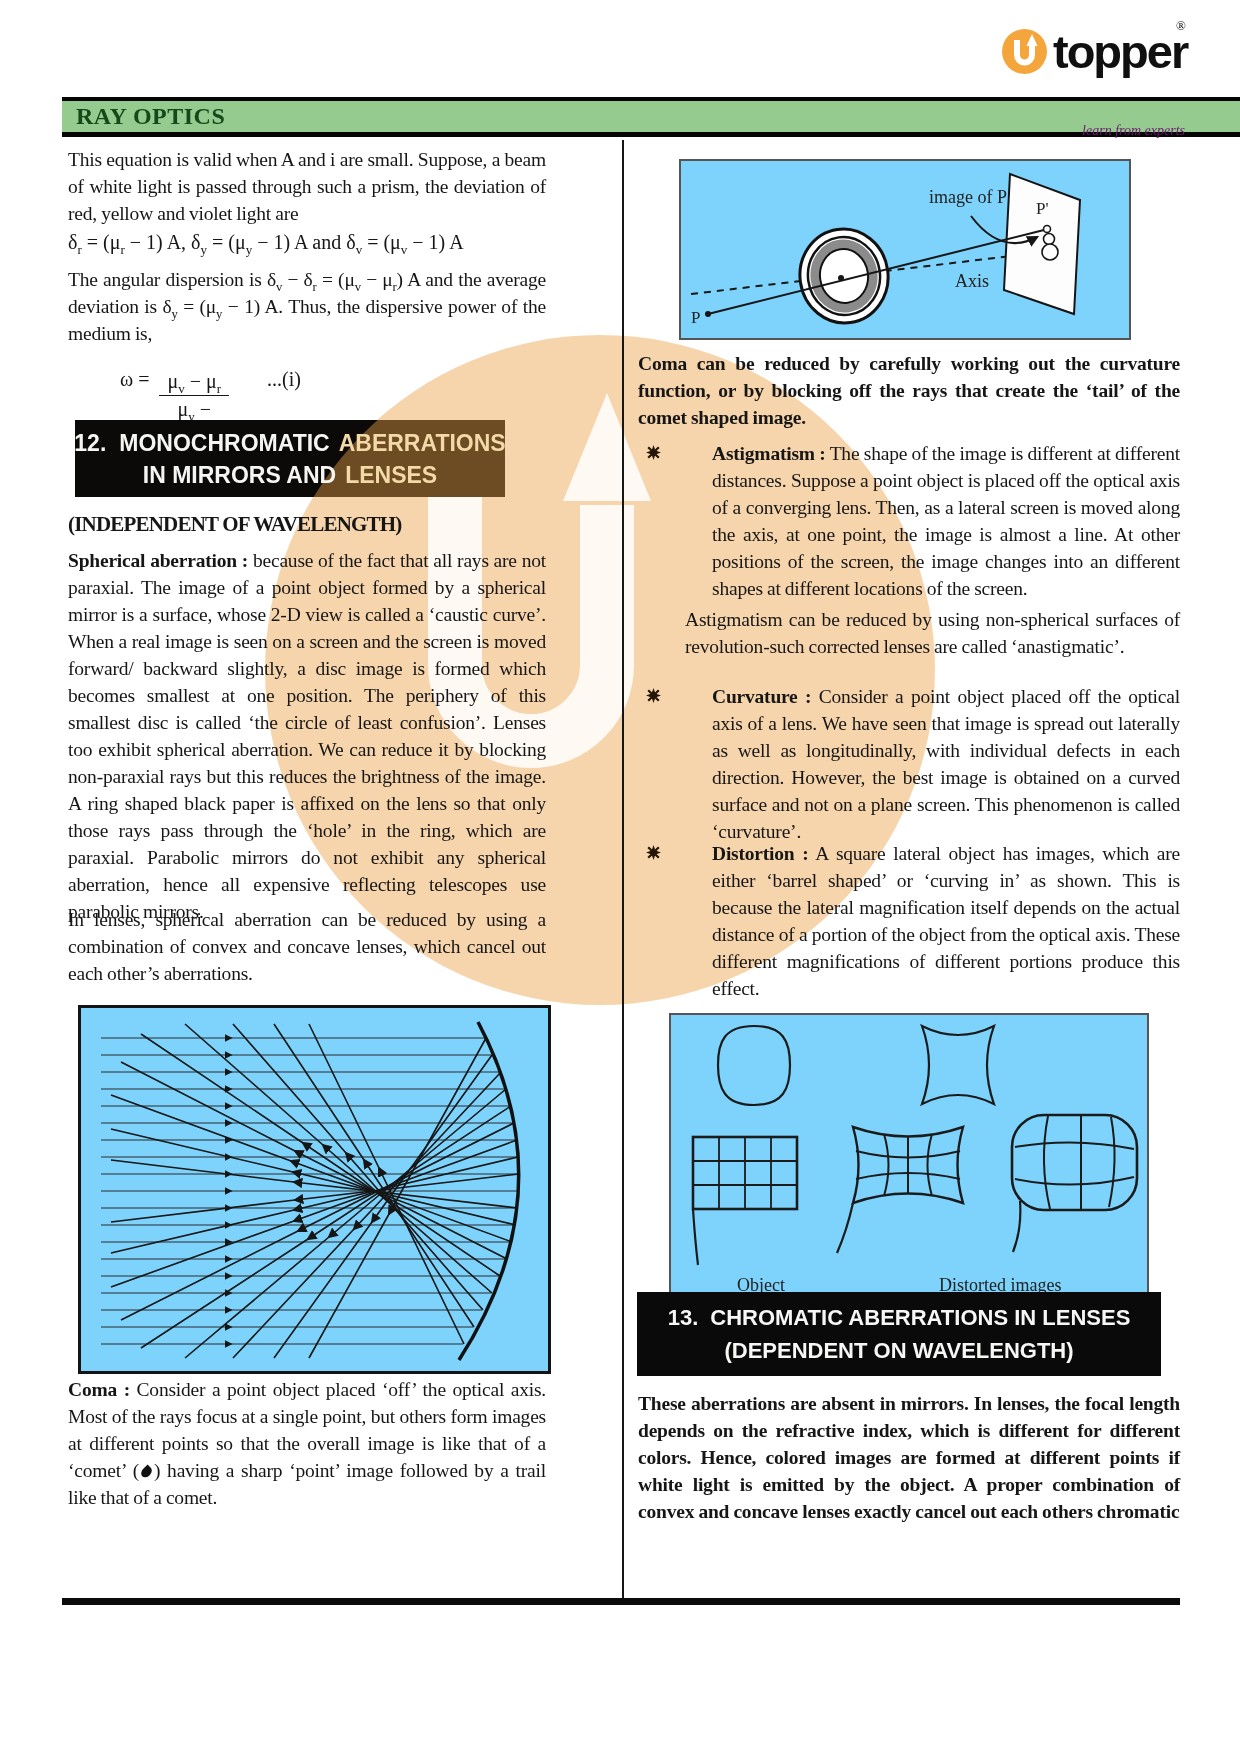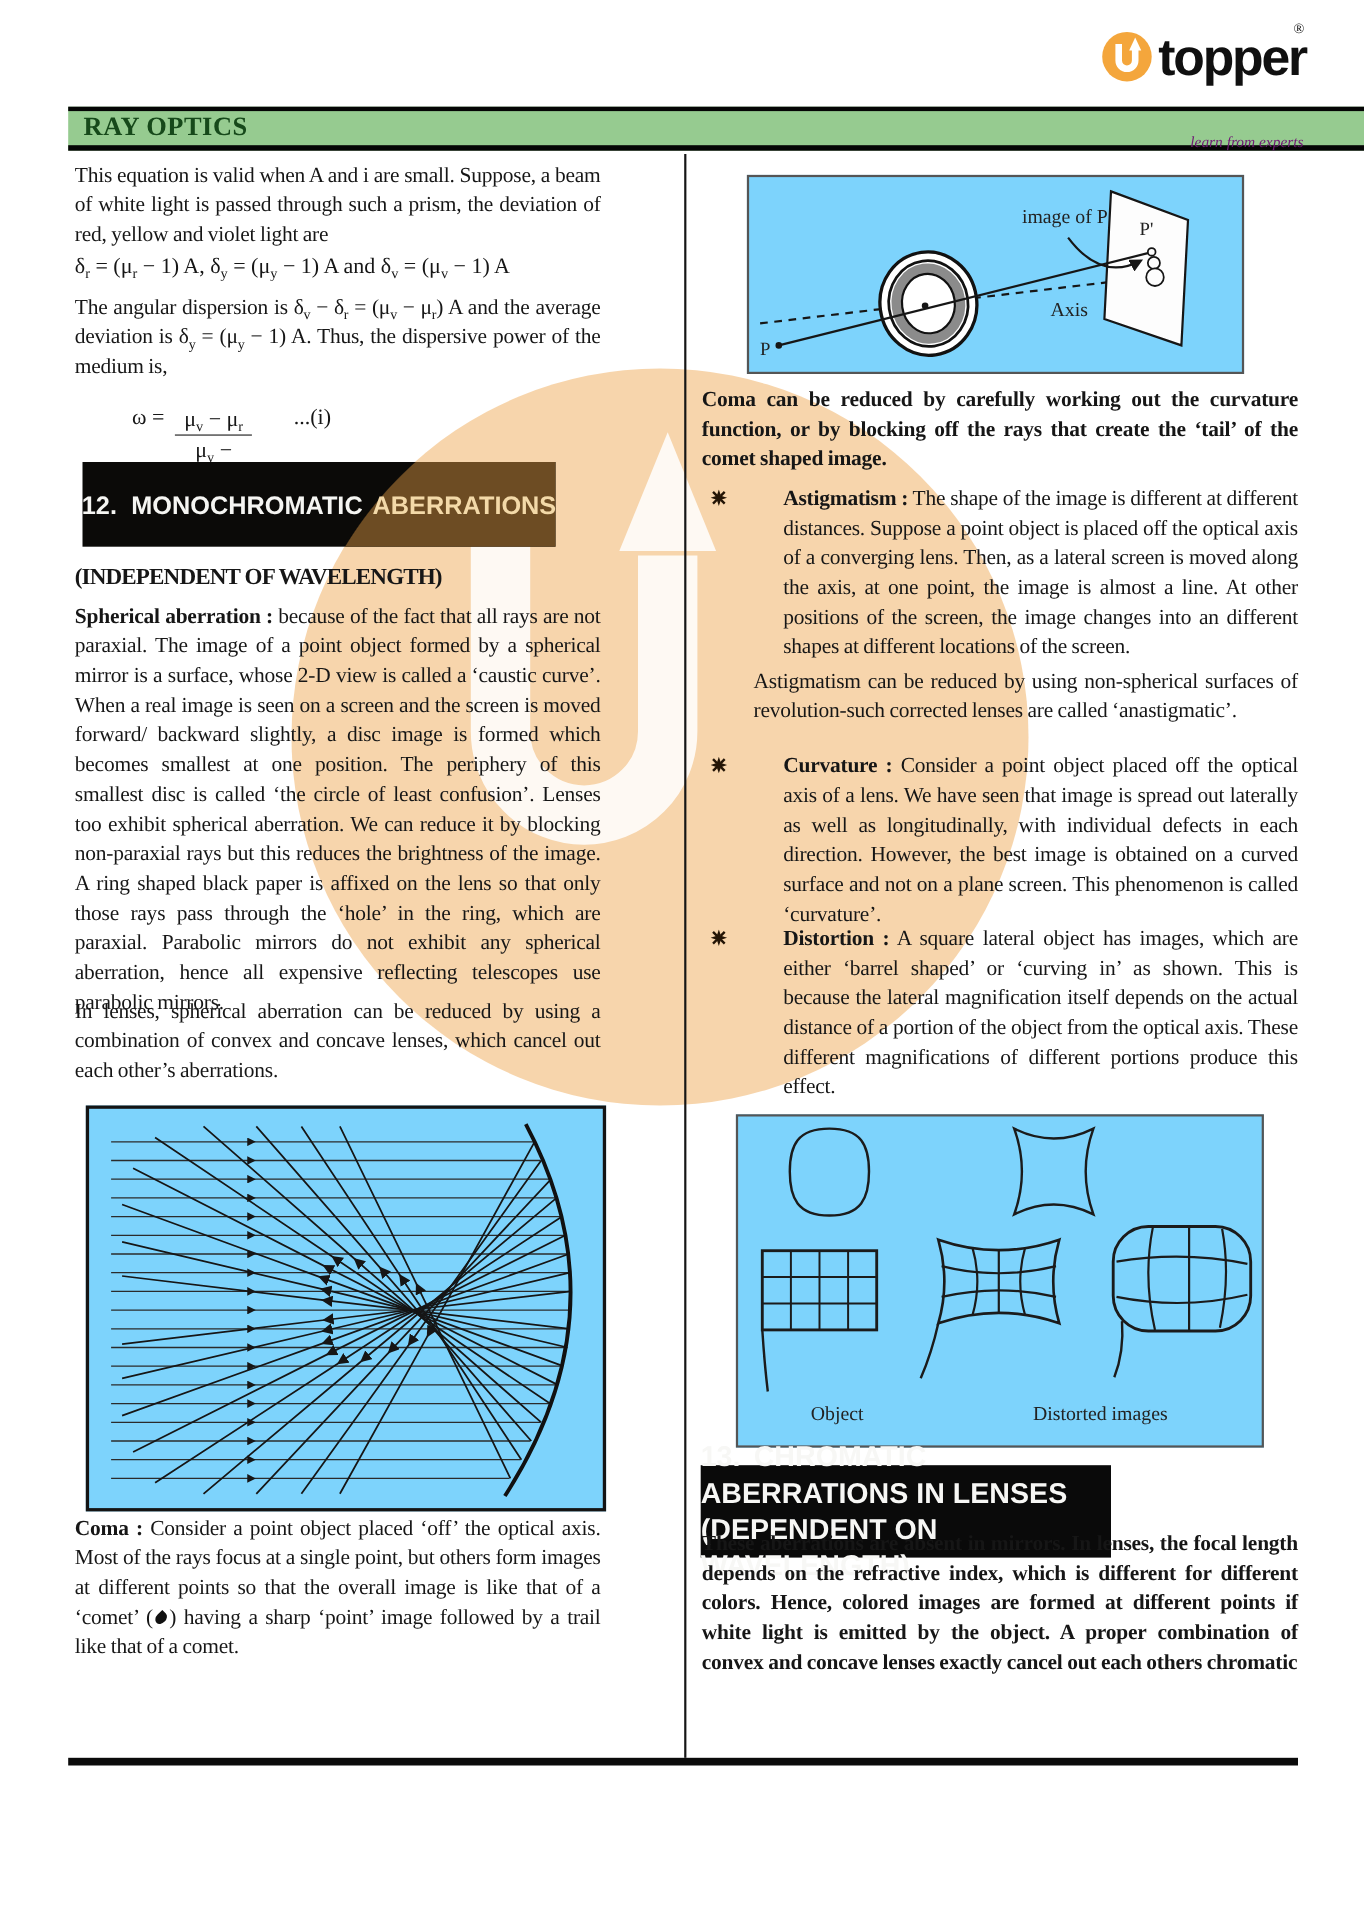--- a/index.html
+++ b/index.html
@@ -40,22 +40,22 @@
   
   .sec12{position:absolute;left:75px;top:420px;width:430px;height:77px;z-index:1;
       background-color:#0b0a08;
       background-image:radial-gradient(335px circle at 525px 250px,#6d4c23 0 334px,rgba(0,0,0,0) 335px);
       font-family:"Liberation Sans",sans-serif;font-weight:bold;font-size:23px;
       display:flex;flex-direction:column;justify-content:center;align-items:center;line-height:32px;}
   .sec12 .ln{white-space:nowrap;}
   .sec12 .w{color:#f5f5f2;}
   .sec12 .t{color:#f3d9a8;margin-left:9px;}
   .sec12 .num{color:#f5f5f2;margin-right:13px;}
-  .sec13{position:absolute;left:637px;top:1332px;width:373px;height:84px;background:#0a0a0a;z-index:1;
-      font-family:"Liberation Sans",sans-serif;font-weight:bold;font-size:26px;color:#f7f7f5;
+  .sec13{position:absolute;left:637px;top:1292px;width:524px;height:84px;background:#0a0a0a;z-index:1;
+      font-family:"Liberation Sans",sans-serif;font-weight:bold;font-size:22px;color:#f7f7f5;
       display:flex;flex-direction:column;justify-content:center;align-items:center;line-height:33px;}
   .sec13 .num{margin-right:12px;}
   .subhead{position:absolute;left:68px;top:512px;font-weight:bold;font-size:21px;
       letter-spacing:-0.8px;z-index:1;}
   
   .bullet{position:absolute;left:638px;width:542px;z-index:1;}
   .bullet .bicon{position:absolute;left:8px;top:5px;}
   .bullet .btext{margin-left:74px;text-align:justify;font-size:19.5px;line-height:27px;
       letter-spacing:-0.2px;word-spacing:-0.5px;}
   .figbox{position:absolute;background:#7dd3fc;z-index:1;}
@@ -105,20 +105,23 @@
     <span class="frac">
       <span class="num">μ<sub>v</sub> − μ<sub>r</sub></span>
       <span class="den">μ<sub>y</sub> −</span>
     </span>
     <span class="tag">...(i)</span>
   </div>
 
   <div class="sec12">
     <div class="ln">
       <span class="num">12.</span><span class="w">MONOCHROMATIC</span><span class="t">ABERRATIONS</span>
+    </div>
+    <div class="ln">
+      <span class="w">IN MIRRORS AND</span><span class="t">LENSES</span>
     </div>
   </div>
 
   <div class="subhead">(INDEPENDENT OF WAVELENGTH)</div>
 
   <div class="para lcol" style="top:547px;">
     <b class="lead">Spherical aberration :</b>
     <span>because of the fact that all rays are not paraxial. The image of a point object formed by a spherical mirror is a surface, whose 2-D view is called a ‘caustic curve’. When a real image is seen on a screen and the screen is moved forward/ backward slightly, a disc image is formed which becomes smallest at one position. The periphery of this smallest disc is called ‘the circle of least confusion’. Lenses too exhibit spherical aberration. We can reduce it by blocking non-paraxial rays but this reduces the brightness of the image. A ring shaped black paper is affixed on the lens so that only those rays pass through the ‘hole’ in the ring, which are paraxial. Parabolic mirrors do not exhibit any spherical aberration, hence all expensive reflecting telescopes use parabolic mirrors.</span>
   </div>
 

